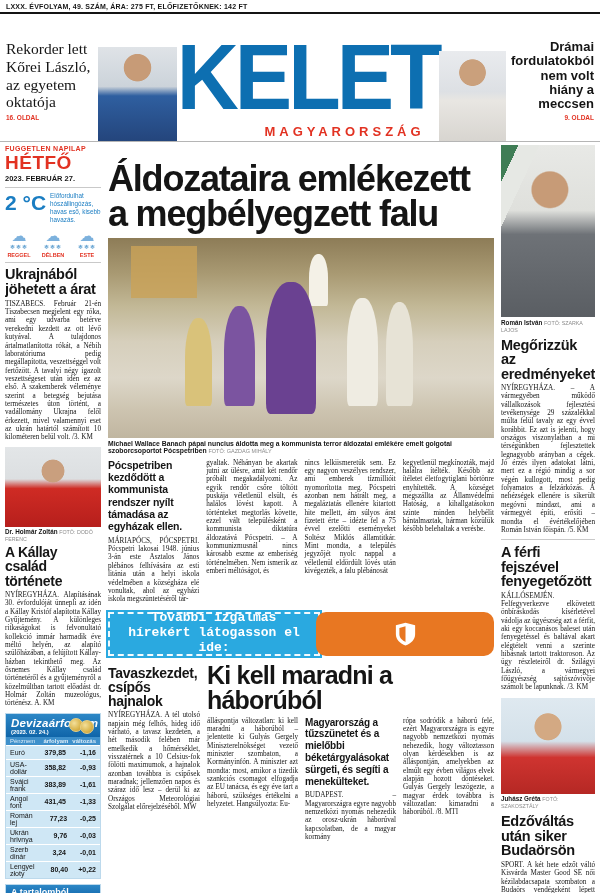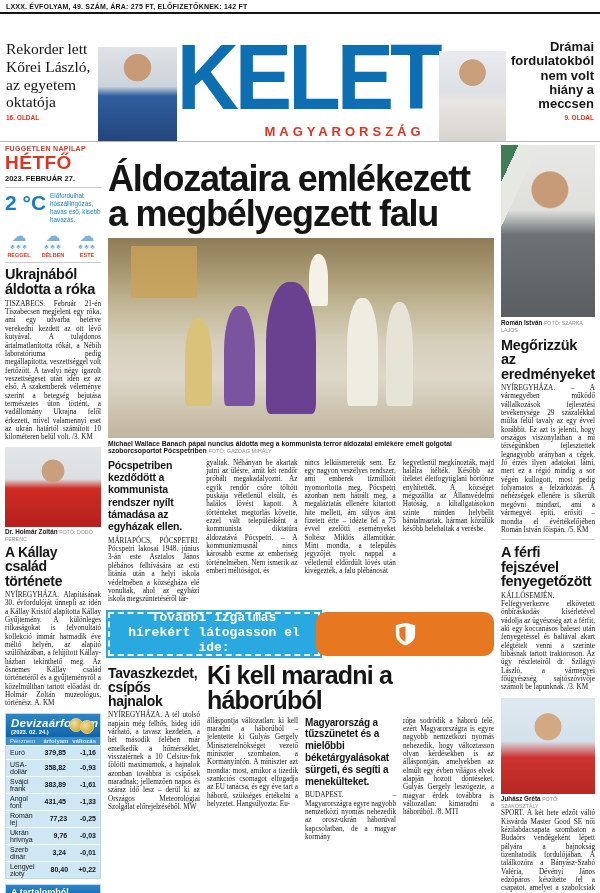--- a/index.html
+++ b/index.html
@@ -174,21 +174,21 @@
           <div class="wi">
             <span class="wc">☁</span>
             <span class="ws">❄❄❄</span>
             <span class="wl">ESTE</span>
           </div>
         </div>
       </div>
       <div class="rule"></div>
 
       <div>
-        <div class="art-h">Ukrajnából áldotta a róka</div>
+        <div class="art-h">Ukrajnából jöhetett a árat</div>
         <div class="body-txt">TISZABECS. Február 21-én Tiszabecsen megjelent egy róka, ami egy udvarba betérve verekedni kezdett az ott lévő kutyával. A tulajdonos ártalmatlanította rókát, a Nébih laboratóriuma pedig megállapította, veszettséggel volt fertőzött. A tavalyi négy igazolt veszettségeset után idén ez az első. A szakemberek véleménye szerint a betegség bejutása természetes úton történt, a vadállomány Ukrajna felől érkezett, mivel valamennyi eset az ukrán határtól számított 10 kilométeren belül volt. /3.   KM</div>
       </div>
 
       <div class="ph ph-holmar"></div>
       <div class="caption">
         <span>Dr. Holmár Zoltán</span>
         <span class="credit">FOTÓ: DODÓ FERENC</span>
       </div>
 
       <div>
@@ -346,20 +346,21 @@
             <div class="body-txt">KÁLLÓSEMJÉN. Felfegyverkezve elkövetett önbíráskodás kísérletével vádolja az ügyészség azt a férfit, aki egy koccanásos baleset után fenyegetéssel és baltával akart elégtételt venni a szerinte hibásnak tartott traktoroson. Az ügy részleteiről dr. Szilágyi László, a vármegyei főügyészség sajtószóvivője számolt be lapunknak. /3.   KM</div>
           </div>
 
           <div class="ph ph-greta"></div>
           <div class="caption">
             <span>Juhász Gréta</span>
             <span class="credit">FOTÓ: SZAKOSZTÁLY</span>
           </div>
 
           <div>
+            <div class="rt-h">Edzőváltás után siker Budaörsön</div>
             <div class="body-txt">SPORT. A két hete edzőt váltó Kisvárda Master Good SE női kézilabdacsapata szombaton a Budaörs vendégeként lépett pályára a bajnokság tizenhatodik fordulójában. A találkozóra a Bányász-Szabó Valéria, Dévényi János edzőpáros készítette fel a csapatot, amelyet a szabolcsiak meg is nyertek. A mérkőzés egyik legjobbja a hét gólig jutó Juhász Gréta volt. /10.   KM</div>
           </div>
         </div>
       </div>
 
     </div>
   </div>
 </div>
 
 </body></html>

